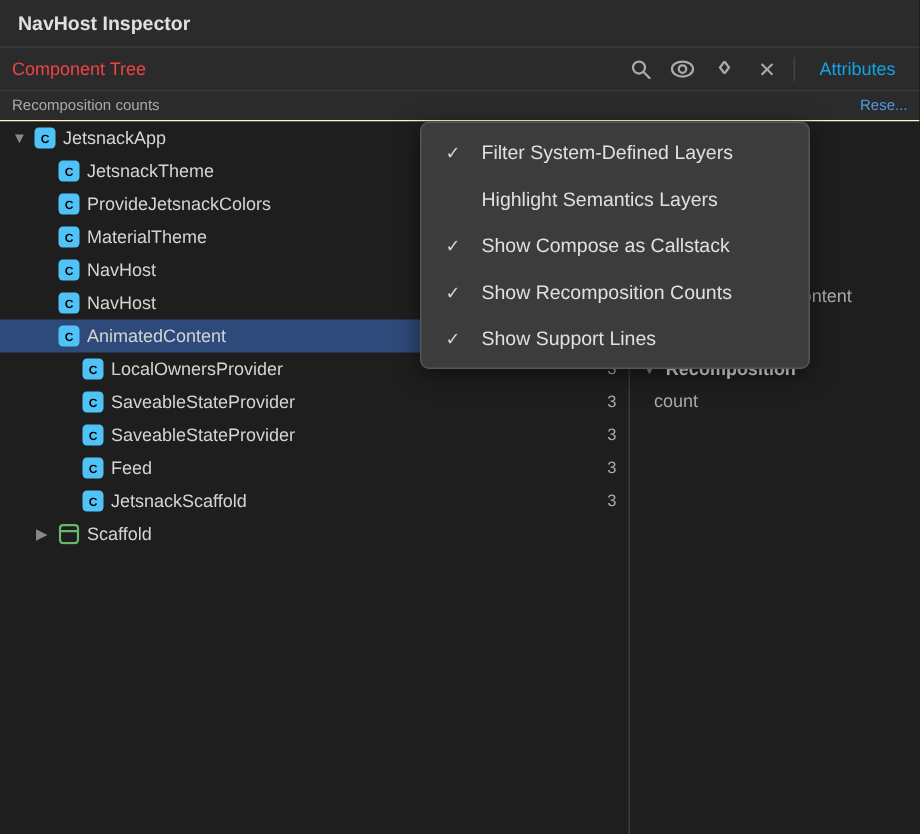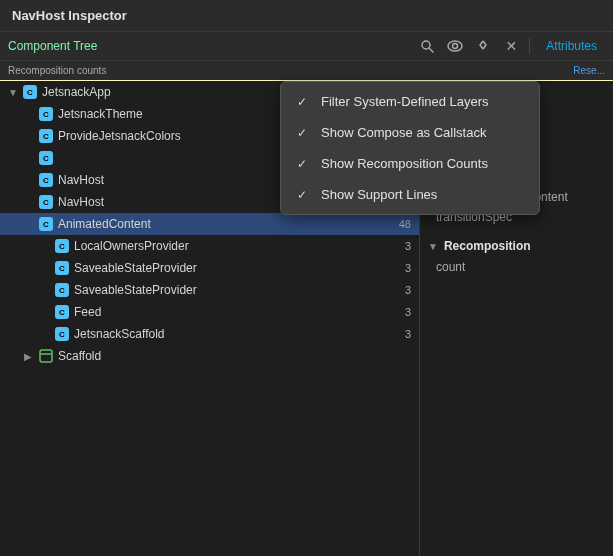--- a/index.html
+++ b/index.html
@@ -24,21 +24,21 @@
       display: flex;
       align-items: center;
       padding: 4px 8px;
       background: #2b2b2b;
       border-bottom: 1px solid #3a3a3a;
       gap: 4px;
     }
     .toolbar-left {
       flex: 1;
       font-size: 12px;
-      color: #86efac;
+      color: #ef4444;
     }
     .toolbar-icons {
       display: flex;
       align-items: center;
       gap: 8px;
     }
     .toolbar-icon {
       color: #aaa;
       cursor: pointer;
       font-size: 14px;
@@ -262,20 +262,21 @@
           <div class="compose-icon">C</div>
         </span>
         <span class="label">ProvideJetsnackColors</span>
       </div>
       <div class="tree-item">
         <span class="indent" style="display: inline-block; width: 16px;"></span>
         <span class="arrow"></span>
         <span class="icon">
           <div class="compose-icon">C</div>
         </span>
+        <span class="label">MaterialTheme</span>
       </div>
       <div class="tree-item">
         <span class="indent" style="display: inline-block; width: 16px;"></span>
         <span class="arrow"></span>
         <span class="icon">
           <div class="compose-icon">C</div>
         </span>
         <span class="label">NavHost</span>
       </div>
       <div class="tree-item">
@@ -390,20 +391,24 @@
         </div>
     </div>
   </div>
 
   <div class="dropdown-overlay">
   <div class="dropdown-item">
         <span class="check">✓</span>
         <span>Filter System-Defined Layers</span>
       </div>
       <div class="dropdown-item">
+        <span class="no-check"></span>
+        <span>Highlight Semantics Layers</span>
+      </div>
+      <div class="dropdown-item">
         <span class="check">✓</span>
         <span>Show Compose as Callstack</span>
       </div>
       <div class="dropdown-item">
         <span class="check">✓</span>
         <span>Show Recomposition Counts</span>
       </div>
       <div class="dropdown-item">
         <span class="check">✓</span>
         <span>Show Support Lines</span>

